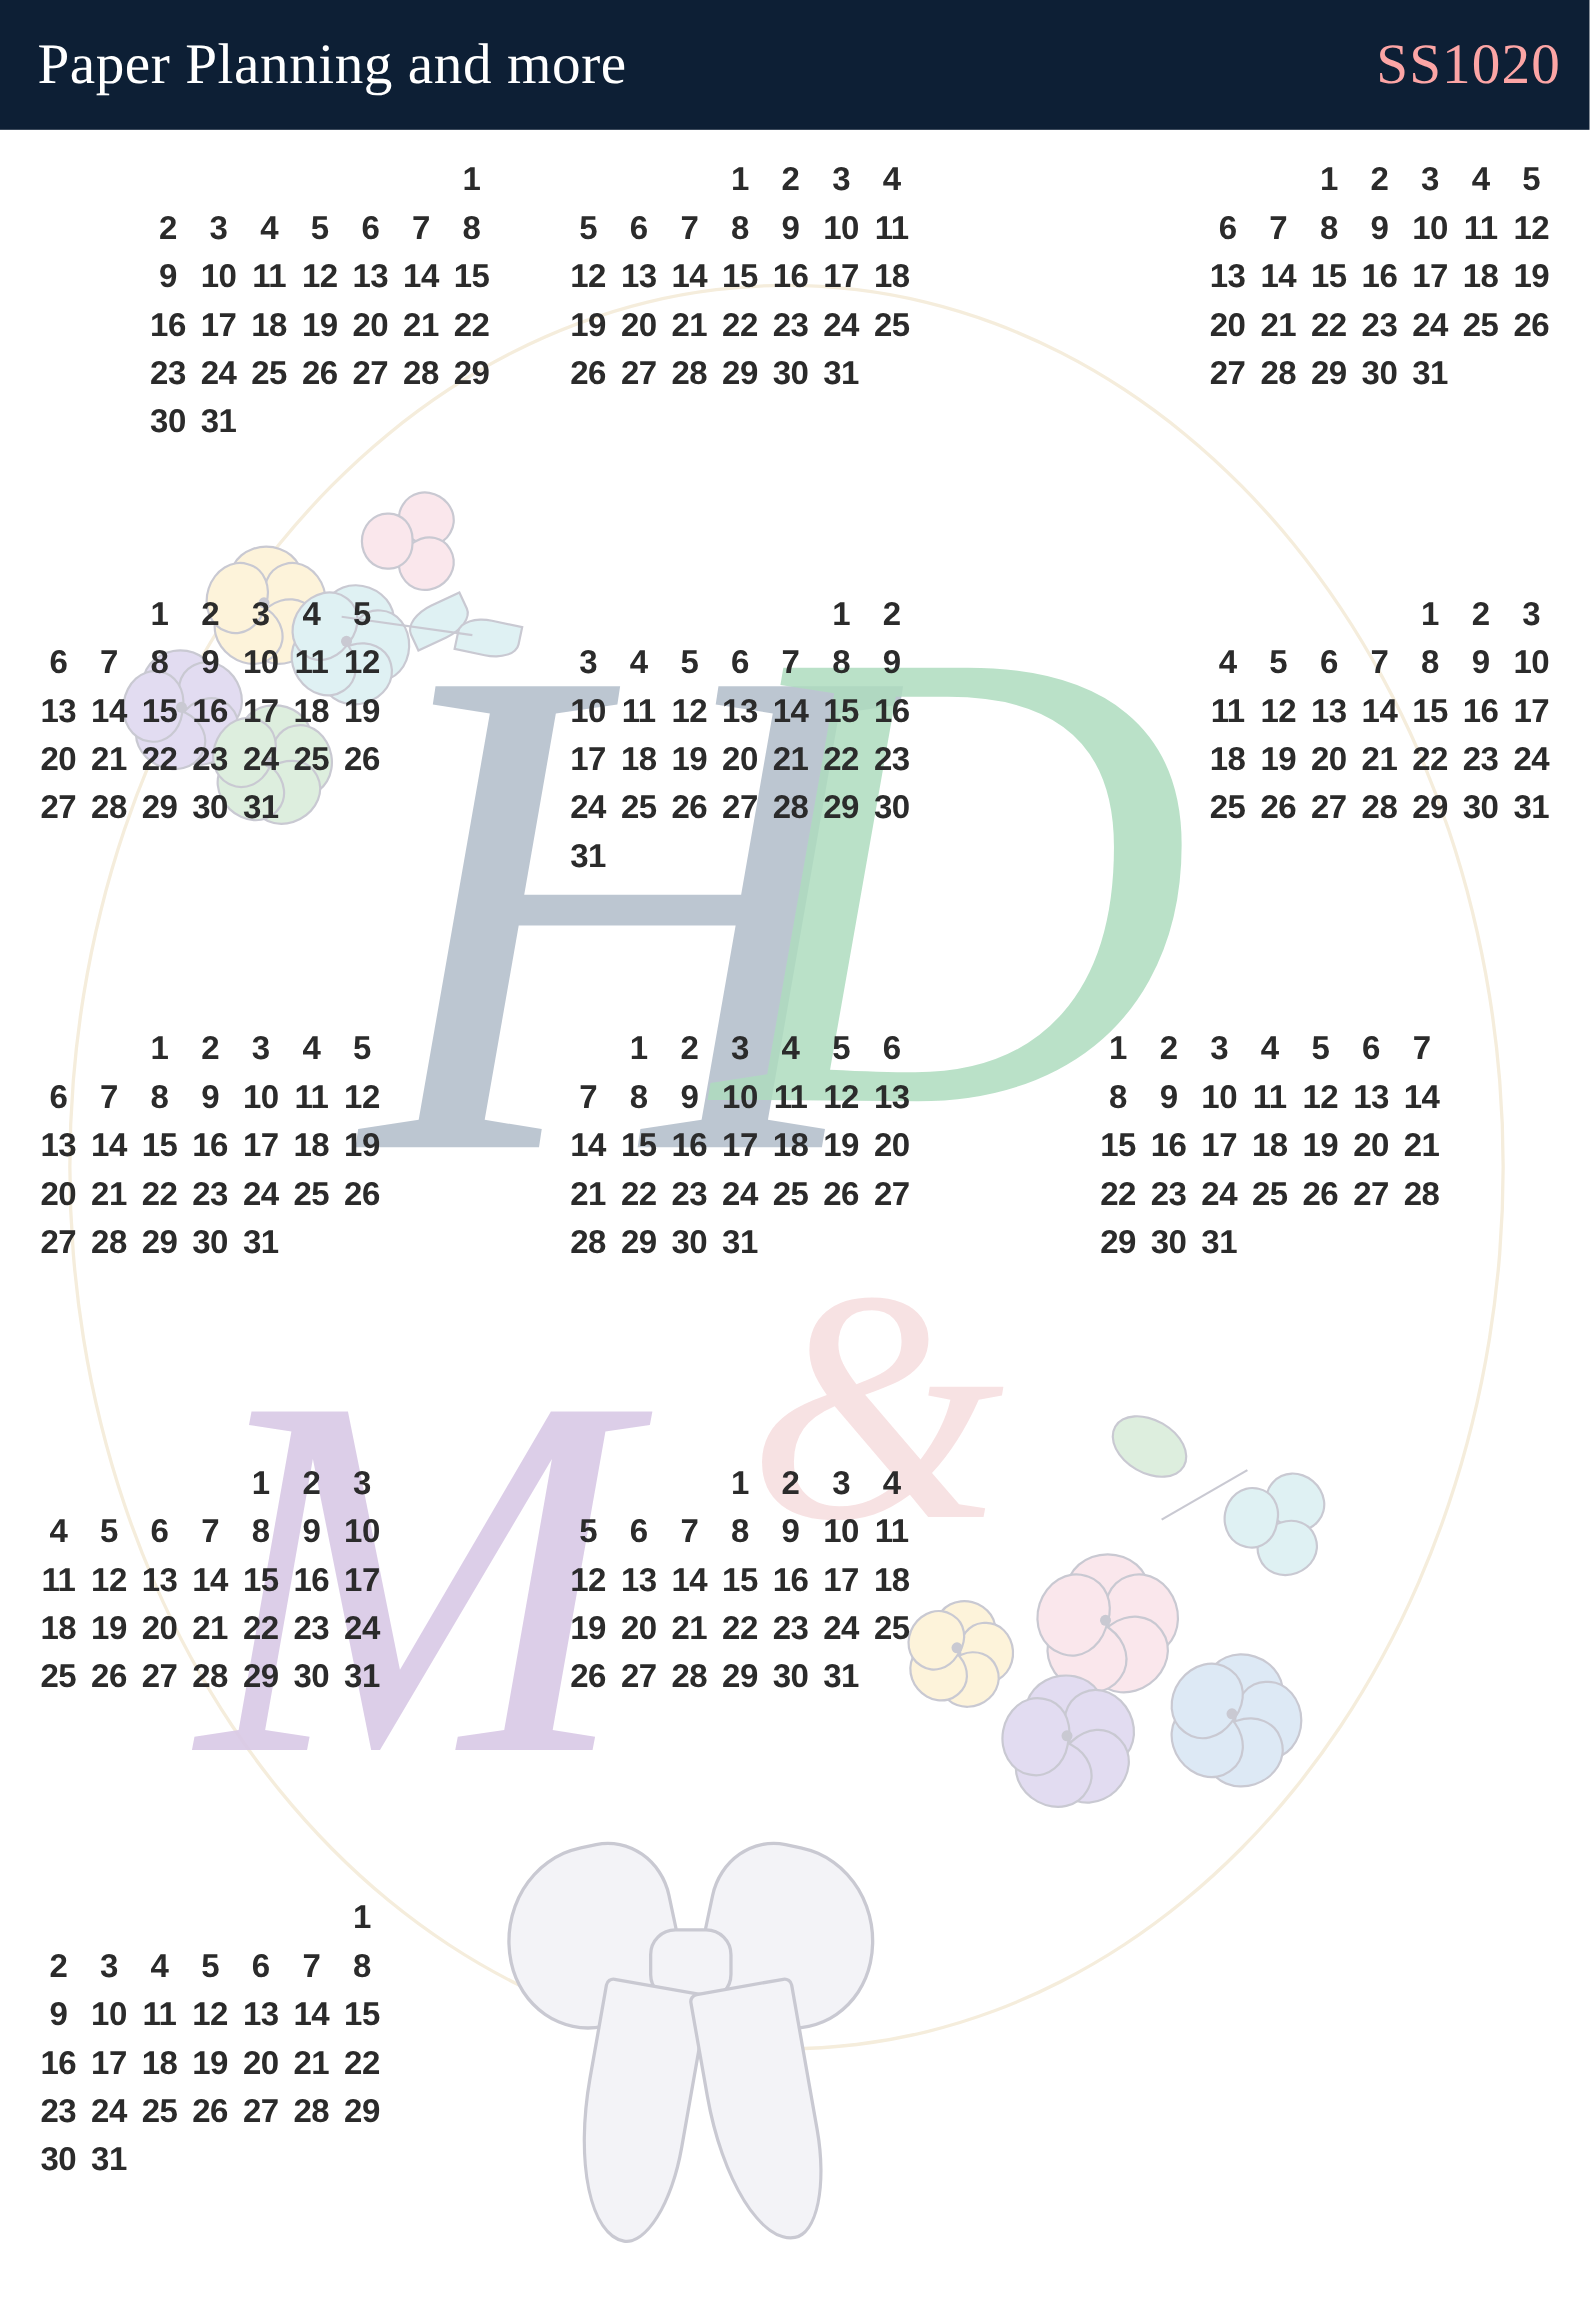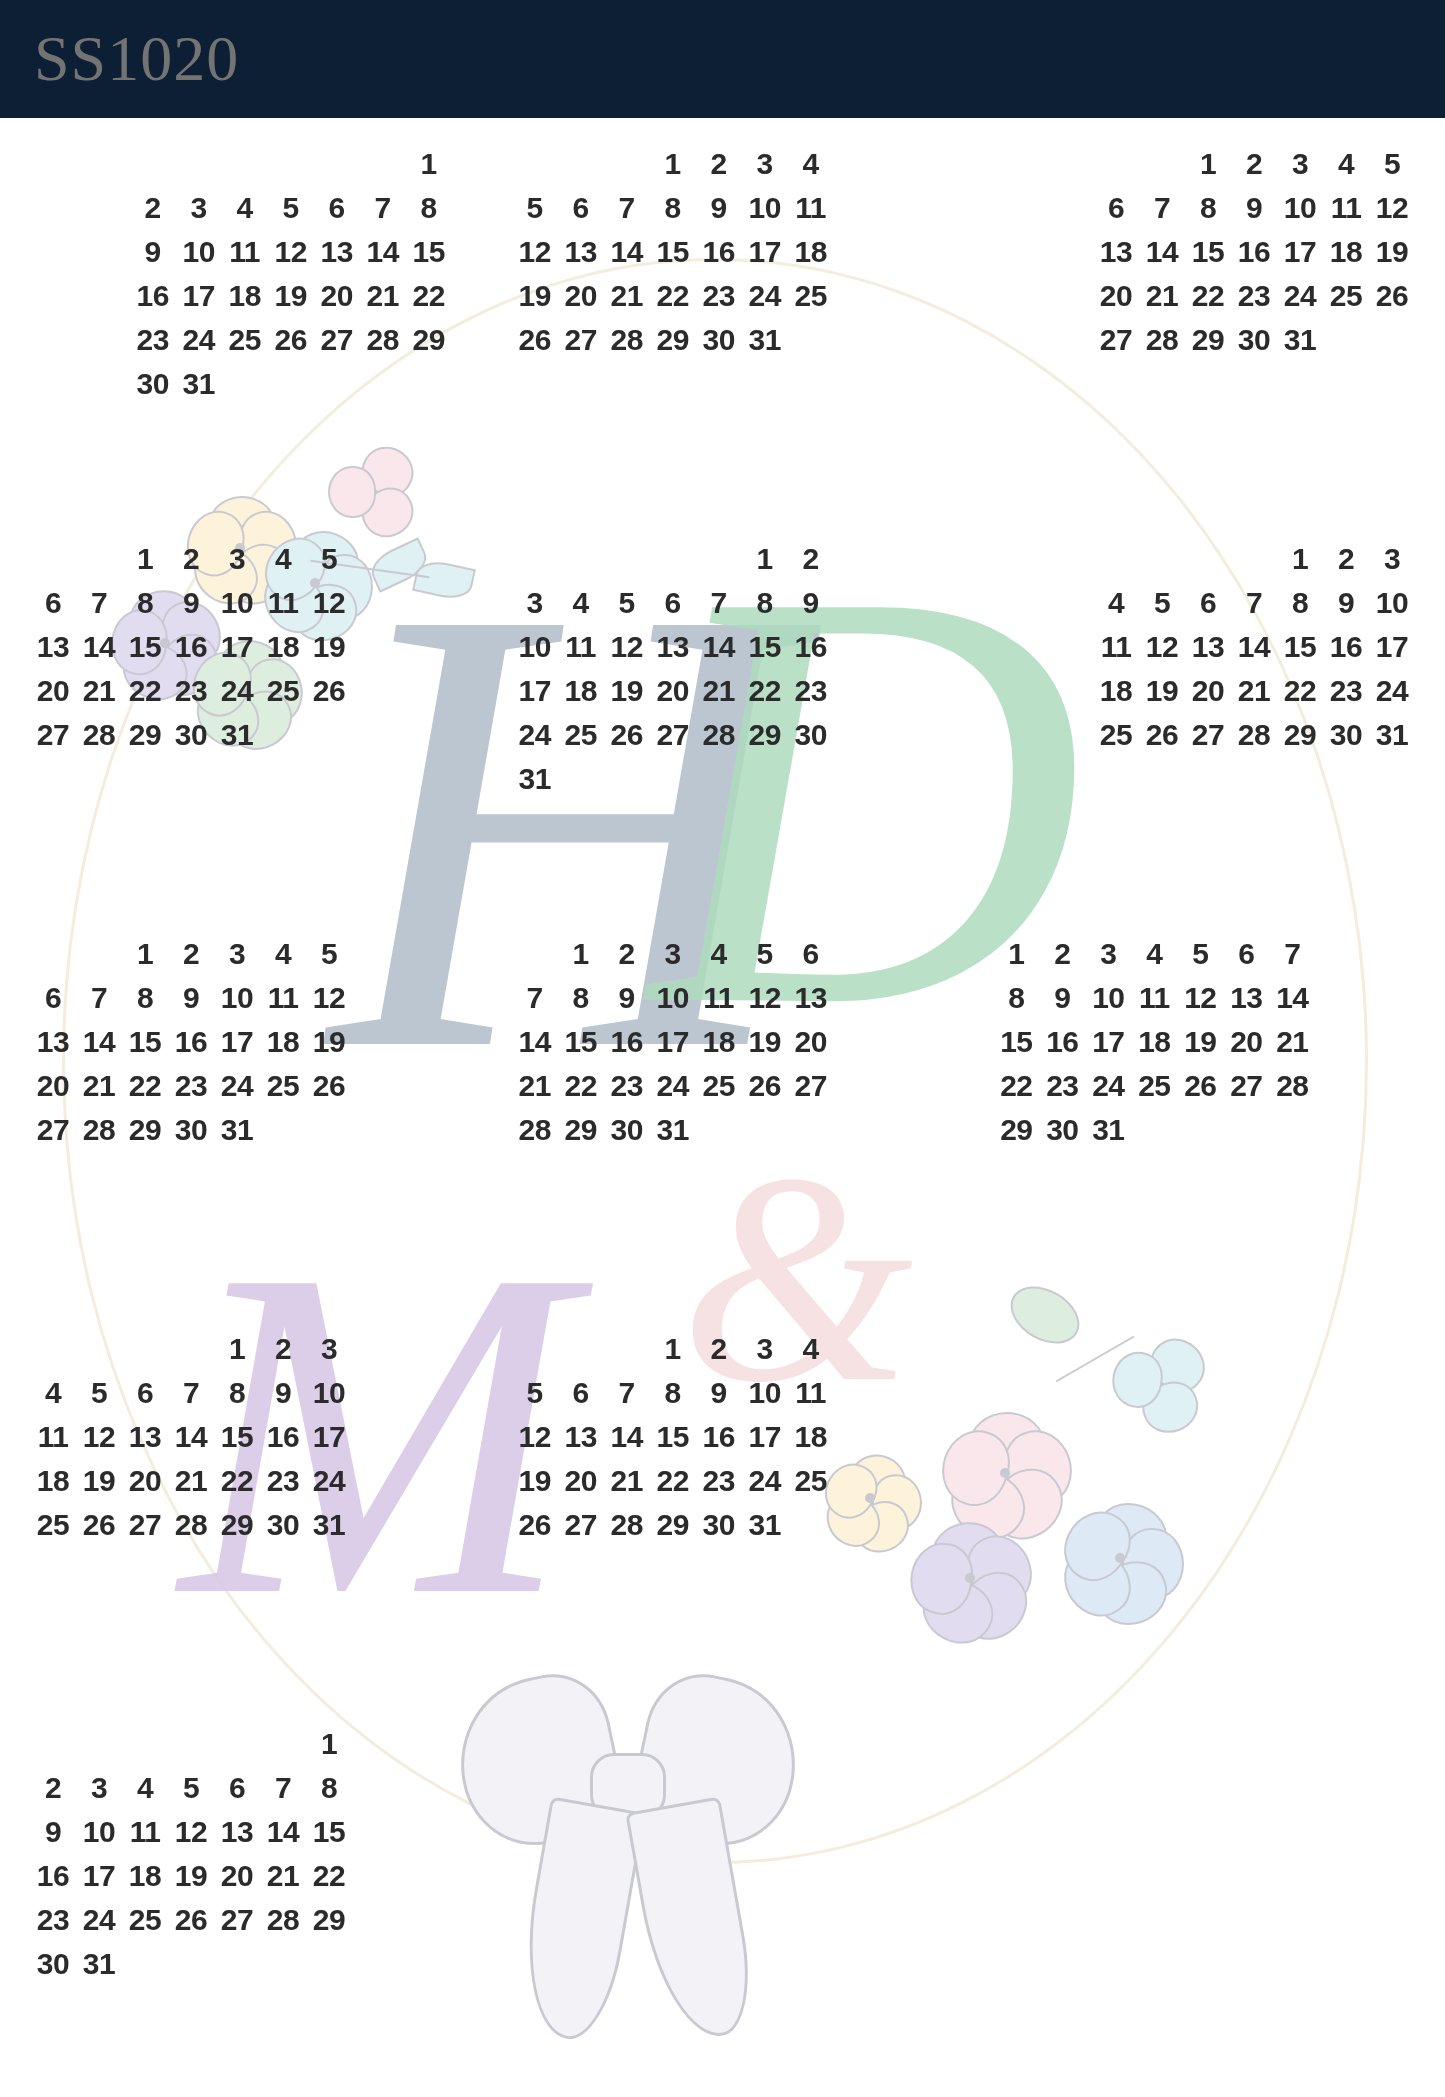--- a/index.html
+++ b/index.html
@@ -31,23 +31,23 @@
     z-index: 50;
   }
   .header-title {
     color: #ffffff;
     font-family: "Liberation Serif", serif;
     font-size: 52px;
     letter-spacing: 0.5px;
     line-height: 1;
   }
   .header-code {
-    color: #737373;
+    color: #fca5a5;
     font-family: "Liberation Serif", serif;
-    font-size: 64px;
+    font-size: 52px;
     letter-spacing: 1px;
     line-height: 1;
   }
 
   
   .page {
     position: absolute;
     left: 0;
     top: 118px;
     width: 1445px;
@@ -207,20 +207,21 @@
   }
   .day.empty { color: transparent; }
 
   
   .col-right .days { justify-content: end; }
 </style>
 </head>
 <body>
 
 <div class="header">
+  <div class="header-title">Paper Planning and more</div>
   <div class="header-code">SS1020</div>
 </div>
 
 <div class="page">
 
   <div class="deco ring"></div>
 
   <div class="mono mono-h">H</div>
   <div class="mono mono-d">D</div>
   <div class="mono mono-amp">&amp;</div>

